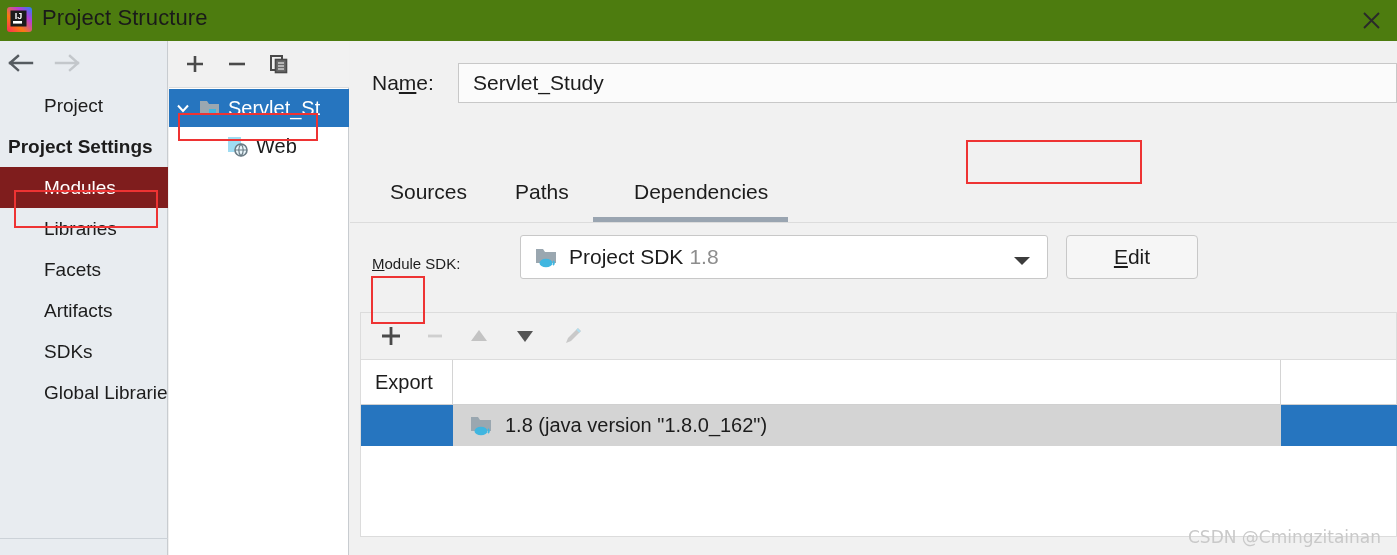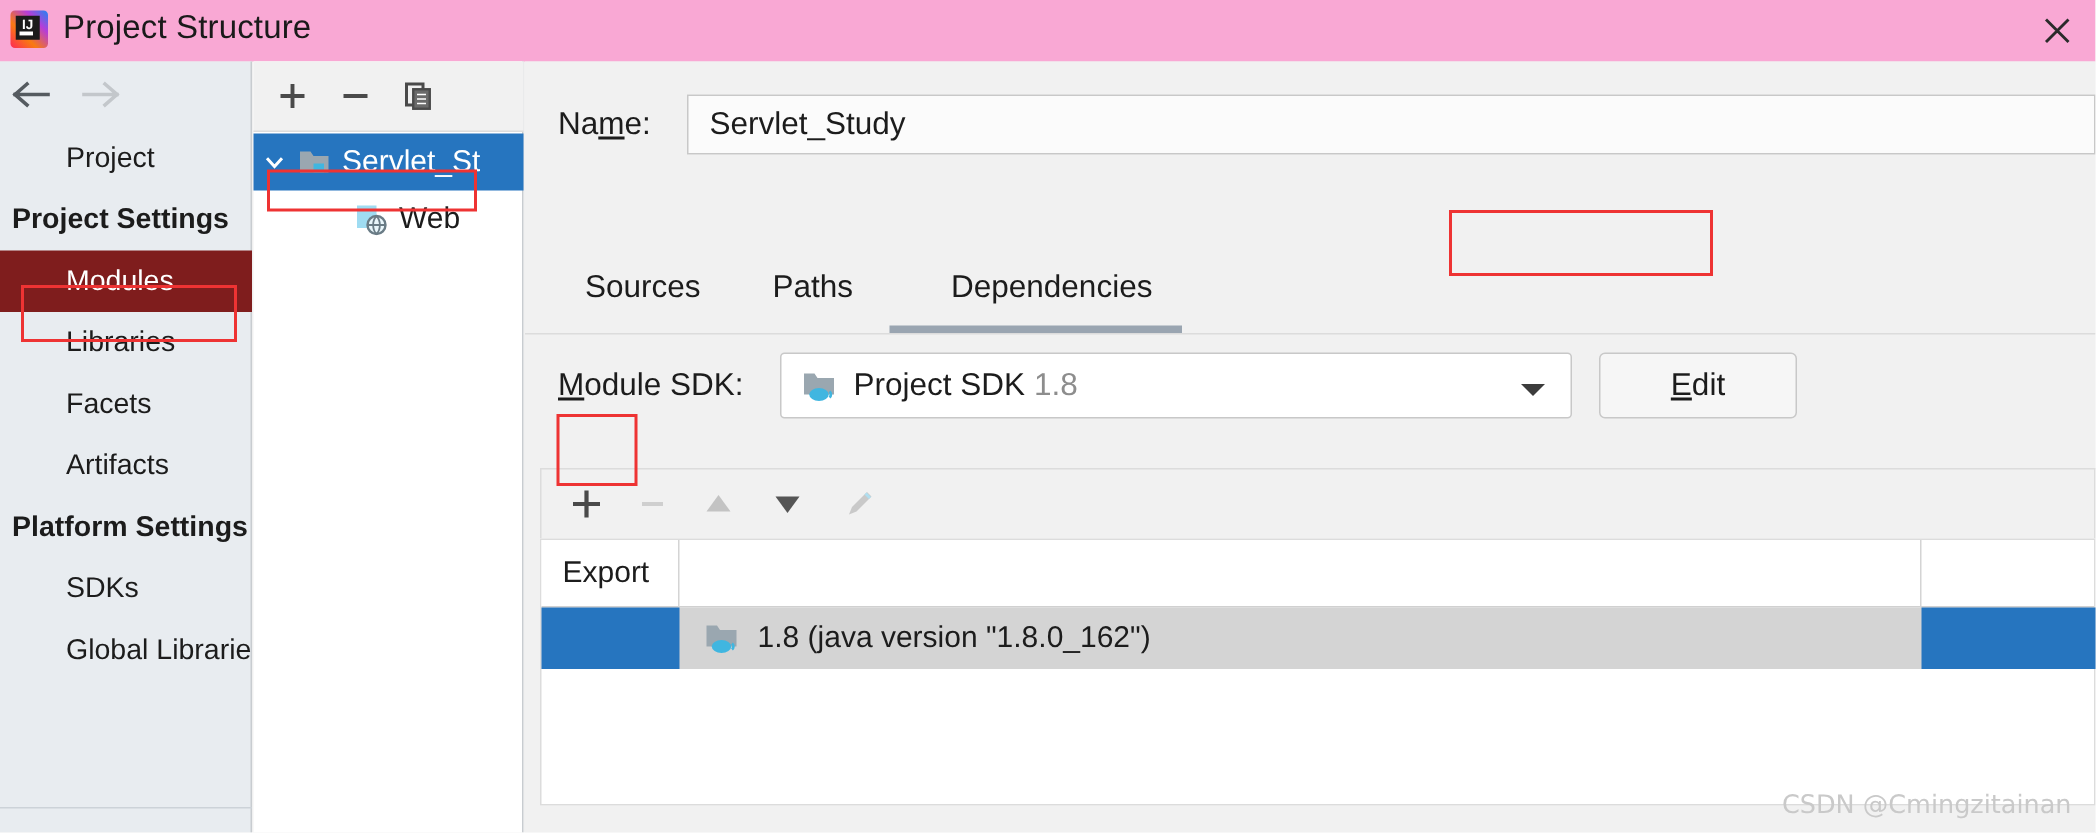--- a/index.html
+++ b/index.html
@@ -12,21 +12,21 @@
   }
   #root {
     position: relative;
     width: 1397px; height: 555px;
     background: #f0f0f0;
   }
 
   
   #titlebar {
     position: absolute; left: 0; top: 0; width: 1397px; height: 41px;
-    background: #f9a8d4;
+    background: #4d7c0f;
   }
   #app-logo {
     position: absolute; left: 6px; top: 6px; width: 27px; height: 27px;
   }
   #title-text {
     position: absolute; left: 42px; top: 5px;
     font-size: 22px; color: #1a1a1a; letter-spacing: .1px;
     white-space: nowrap;
   }
   #close-btn {
@@ -146,22 +146,22 @@
     background: #9aa5b1;
   }
   #tabs-baseline {
     position: absolute; left: 0; top: 56px; width: 1047px; height: 1px;
     background: #dcdcdc;
   }
 
   
   #sdk-row { position: absolute; left: 0; top: 194px; width: 1047px; height: 46px; }
   #sdk-label {
-    position: absolute; left: 22px; top: 10px;
-    font-size: 21px; color: #1c1c1c; white-space: nowrap;
+    position: absolute; left: 22px; top: 20px;
+    font-size: 15px; color: #1c1c1c; white-space: nowrap;
   }
   #sdk-combo {
     position: absolute; left: 170px; top: 0px; width: 528px; height: 44px;
     background: #ffffff; border: 1px solid #c8c8c8; border-radius: 3px;
   }
   #sdk-combo-icon {
     position: absolute; left: 14px; top: 11px; width: 24px; height: 22px;
   }
   #sdk-combo-text {
     position: absolute; left: 48px; top: 0; height: 42px; line-height: 42px;
@@ -288,21 +288,20 @@
       </div>
     </div>
 
     <div class="nav-list">
       <div class="nav-item child">Project</div>
       <div class="nav-item group">Project Settings</div>
       <div class="nav-item child selected">Modules</div>
       <div class="nav-item child">Libraries</div>
       <div class="nav-item child">Facets</div>
       <div class="nav-item child">Artifacts</div>
-      <div class="nav-item group">Platform Settings</div>
       <div class="nav-item child">SDKs</div>
       <div class="nav-item child">Global Libraries</div>
     </div>
 
     <div id="nav-separator"></div>
     <div id="nav-problems">Problems</div>
   </div>
 
   <div id="tree-panel">
     <div id="tree-toolbar">
@@ -333,21 +332,21 @@
           </svg>
         </span>
         <span class="tree-icon">
           <svg width="22" height="20" viewBox="0 0 22 20">
             <path d="M1 3 H8 L10 6 H20 V17 H1 Z" fill="#9aa7b0"></path>
             <rect x="10" y="11" width="7" height="6" fill="#40b6e0"></rect>
           </svg>
         </span>
         <span class="tree-label">Servlet_St</span>
       </div>
-      <div class="tree-row" style="padding-left:56px;margin-left:10px;">
+      <div class="tree-row" style="padding-left:56px;">
         <span class="tree-icon">
           <svg width="24" height="22" viewBox="0 0 24 22">
             <rect x="2" y="2" width="13" height="15" fill="#9fdcf2"></rect>
             <circle cx="15" cy="15" r="6" fill="#e9f6fb" stroke="#6a7c86" stroke-width="1.6"></circle>
             <path d="M9 15 H21 M15 9 C12 12 12 18 15 21 M15 9 C18 12 18 18 15 21" stroke="#6a7c86" stroke-width="1.2" fill="none"></path>
           </svg>
         </span>
         <span class="tree-label">Web</span>
       </div>
     </div>

